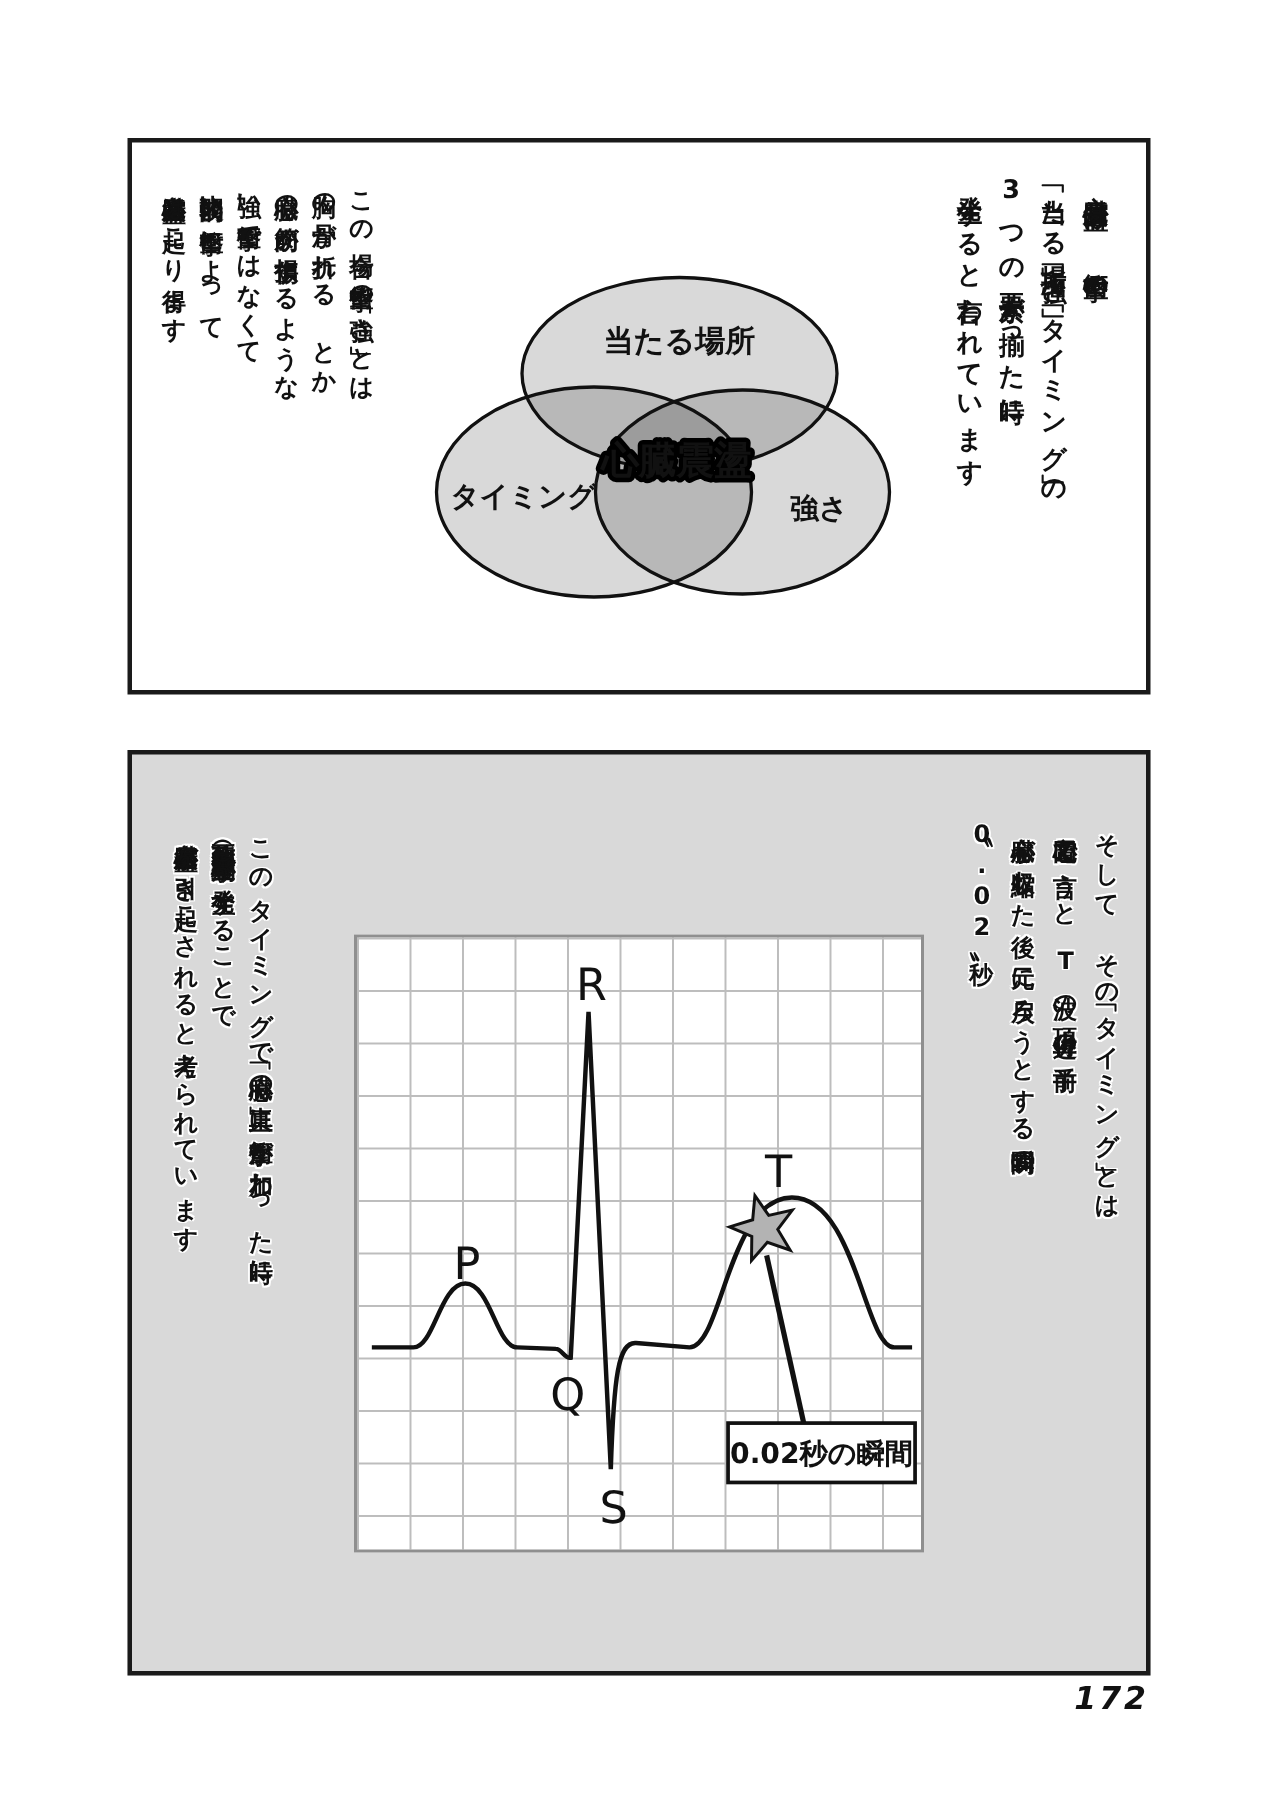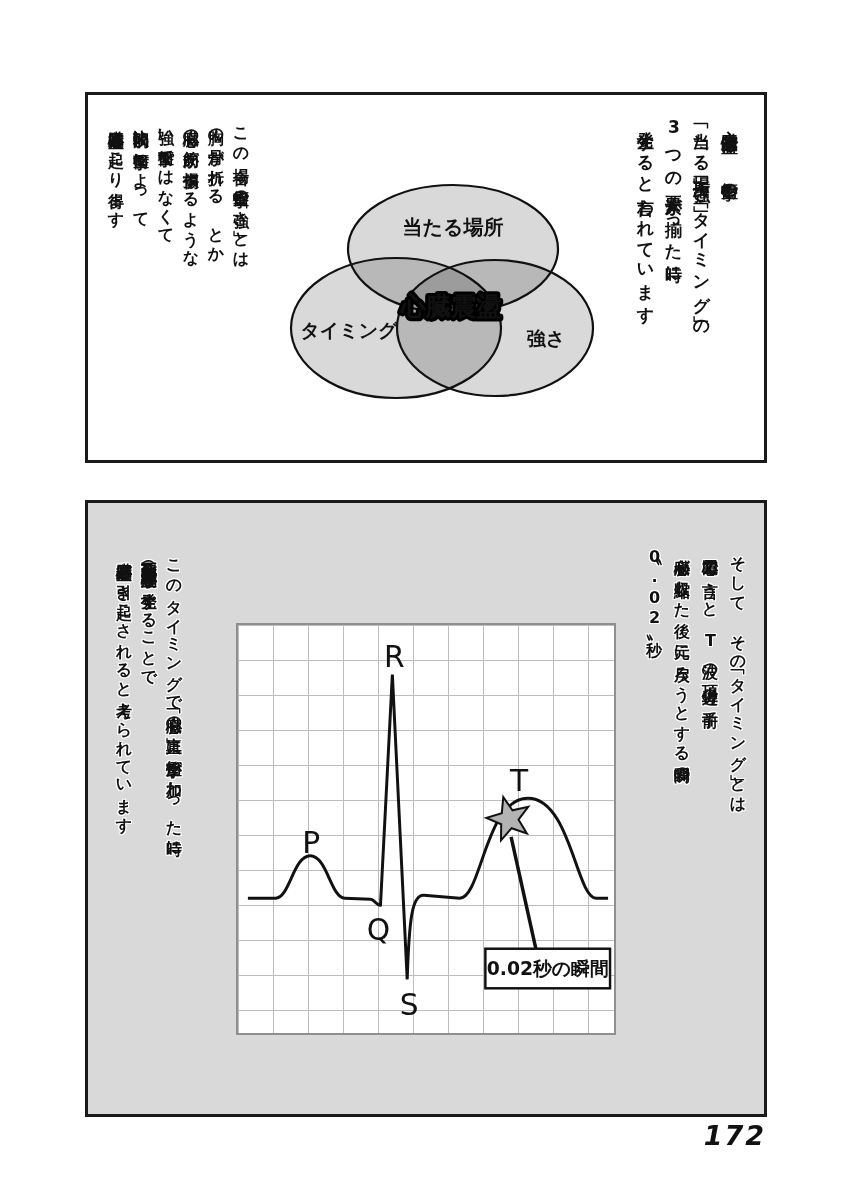--- a/index.html
+++ b/index.html
@@ -21,21 +21,21 @@
 
   .venn-svg{position:absolute;left:195px;top:86px;}
 
   .ecg-box{position:absolute;left:148px;top:120px;width:380px;height:412px;
            box-sizing:border-box;border:2px solid #8f8f8f;background-color:#fff;
            background-image:linear-gradient(to right,#bdbdbd 1px,transparent 1px),
                             linear-gradient(to bottom,#bdbdbd 1px,transparent 1px);
            background-size:35px 35px;}
   .ecg-box svg{position:absolute;left:0;top:0;width:100%;height:100%;}
 
-  .page-number{position:absolute;right:78px;top:1120px;font-size:27px;font-weight:bold;
+  .page-number{position:absolute;right:78px;top:1120px;font-size:21px;font-weight:bold;
                font-style:italic;letter-spacing:2px;color:#111;}
   .ecg-label{font-family:"DejaVu Sans","Liberation Sans",sans-serif;font-size:30px;fill:#111;}
   .venn-label{font-family:"DejaVu Sans","Liberation Sans",sans-serif;font-weight:bold;fill:#111;}
 </style>
 </head>
 <body>
 
 <div class="page">
 
   <section class="panel panel-top">

